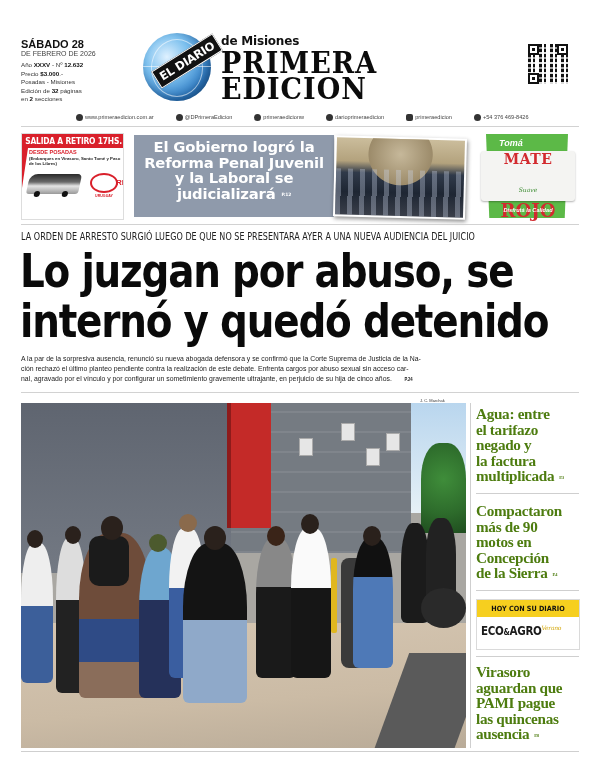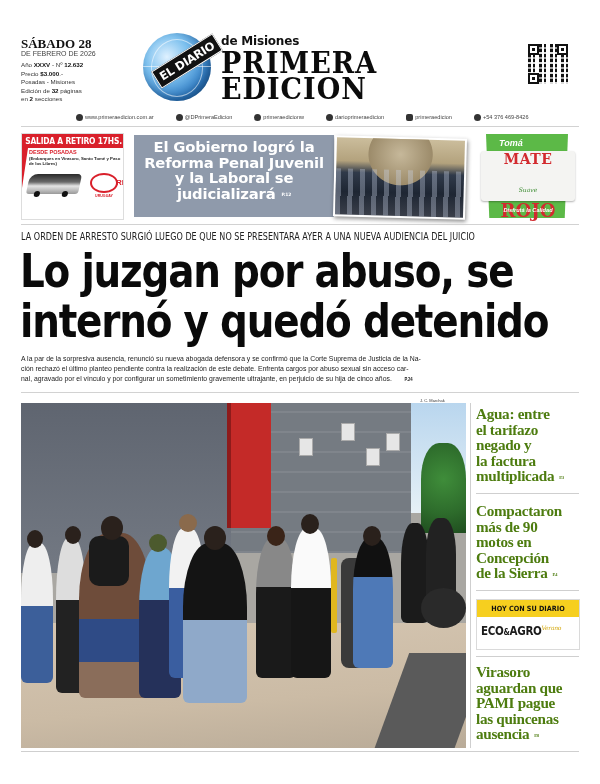--- a/index.html
+++ b/index.html
@@ -2,21 +2,21 @@
 <html><head>
 <meta charset="utf-8">
 <style>
   * { box-sizing: border-box; margin: 0; padding: 0; }
   html, body { width: 600px; height: 784px; background: #ffffff; overflow: hidden; }
   body { font-family: "Liberation Sans", sans-serif; color: #111; position: relative; }
 
   
   .masthead { position: absolute; left: 0; top: 0; width: 600px; height: 130px; }
   .dateblock { position: absolute; left: 21px; top: 39px; width: 100px; font-size: 6.2px; line-height: 8.6px; color: #333; }
-  .dateblock .day { font-weight: bold; font-size: 13px; line-height: 10px; color: #111; font-family: Liberation Serif, serif; }
+  .dateblock .day { font-weight: bold; font-size: 11px; line-height: 10px; color: #111; font-family: Liberation Sans, sans-serif; }
   .dateblock .date { font-size: 7px; line-height: 9px; margin-bottom: 3px; color: #444; }
   .dateblock b { color: #111; }
 
   .logo { position: absolute; left: 143px; top: 33px; width: 330px; height: 72px; }
   .globe { position: absolute; left: 0; top: 0; width: 68px; height: 68px; border-radius: 50%;
     background: radial-gradient(circle at 35% 35%, #dff1ff 0%, #7cc0ee 35%, #2b78c2 70%, #174e8a 100%);
     box-shadow: inset -4px -4px 8px rgba(0,0,0,0.25); overflow: hidden; }
   .globe::before { content: ""; position: absolute; left: 8px; top: 6px; width: 50px; height: 56px; border-radius: 50%;
     border: 1px solid rgba(255,255,255,0.55); }
   .globe::after { content: ""; position: absolute; left: 0; top: 33px; width: 68px; height: 1px; background: rgba(255,255,255,0.55); }

